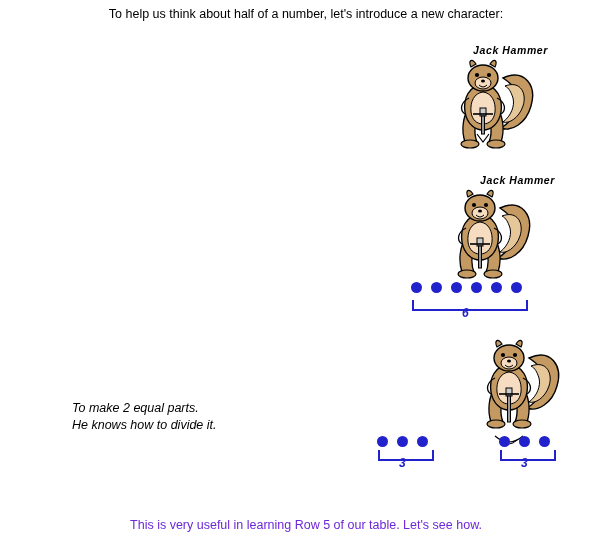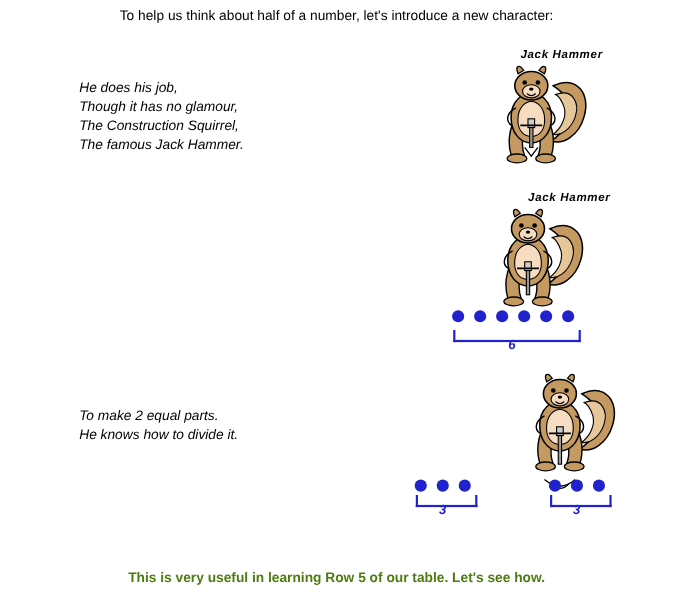--- a/index.html
+++ b/index.html
@@ -29,34 +29,33 @@
     font-size: 12.5px;
     color: #000;
   }
   .closing {
     position: absolute;
     top: 518px;
     left: 0;
     width: 612px;
     text-align: center;
     font-size: 12.5px;
-    color: #4d7c0f;
-    font-weight: bold;
+    color: #6d28d9;
   }
   .verse {
     position: absolute;
     font-style: italic;
     font-size: 12.5px;
     line-height: 17px;
     color: #000;
     white-space: pre-line;
   }
   .verse-1 { top: 72px;  left: 72px; }
   .verse-2 { top: 231px; left: 72px; }
-  .verse-3 { top: 370px; left: 72px; }
+  .verse-3 { top: 400px; left: 72px; }
 
   .panel {
     position: absolute;
   }
   .panel-1 { top: 44px;  left: 418px; width: 130px; height: 120px; }
   .panel-2 { top: 174px; left: 405px; width: 150px; height: 150px; }
   .panel-3 { top: 336px; left: 375px; width: 200px; height: 150px; }
 
   .sq-label {
     font-family: "Liberation Sans", sans-serif;
@@ -107,24 +106,20 @@
     height: 9px;
   }
 </style>
 </head>
 <body>
 
 <div class="page">
 
   <div class="intro">To help us think about half of a number, let's introduce a new character:</div>
 
-  <div class="verse verse-1">He does his job,
-Though it has no glamour,
-The Construction Squirrel,
-The famous Jack Hammer.</div>
 
 
   <div class="verse verse-3">To make 2 equal parts.
 He knows how to divide it.</div>
 
   <div class="panel panel-1">
     <div class="sq-label">Jack Hammer</div>
     <div class="squirrel-wrap">
       <svg class="squirrel" width="116" height="100" viewBox="0 0 116 100">
 

